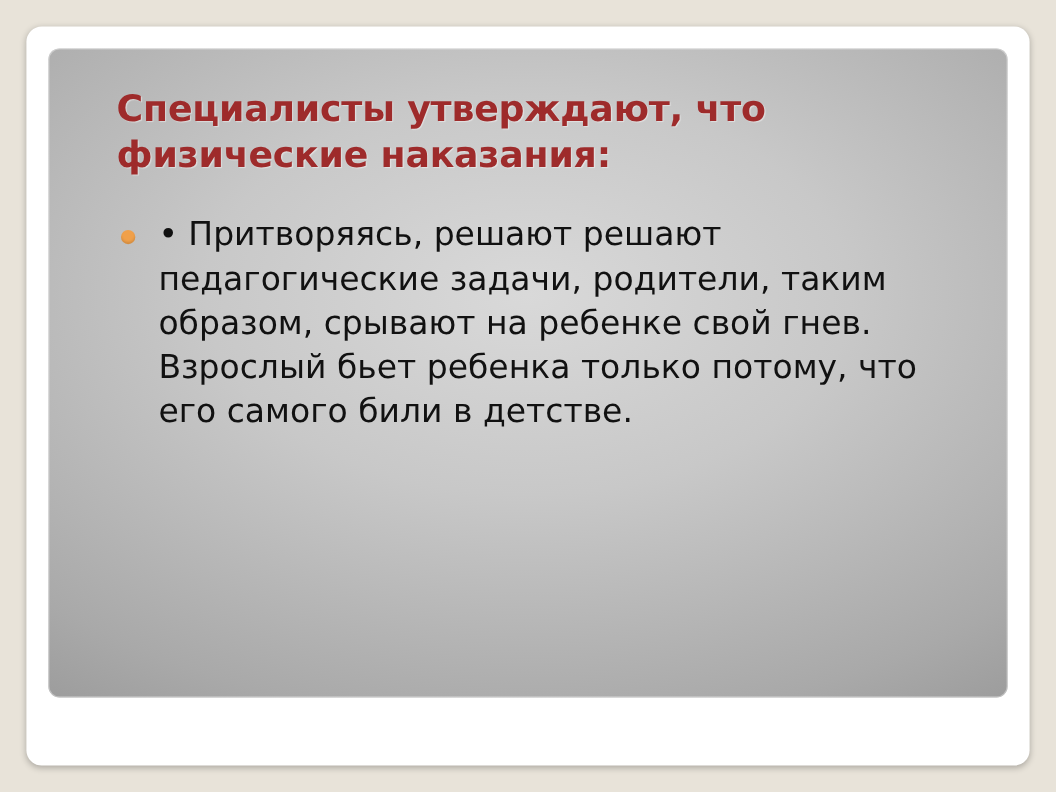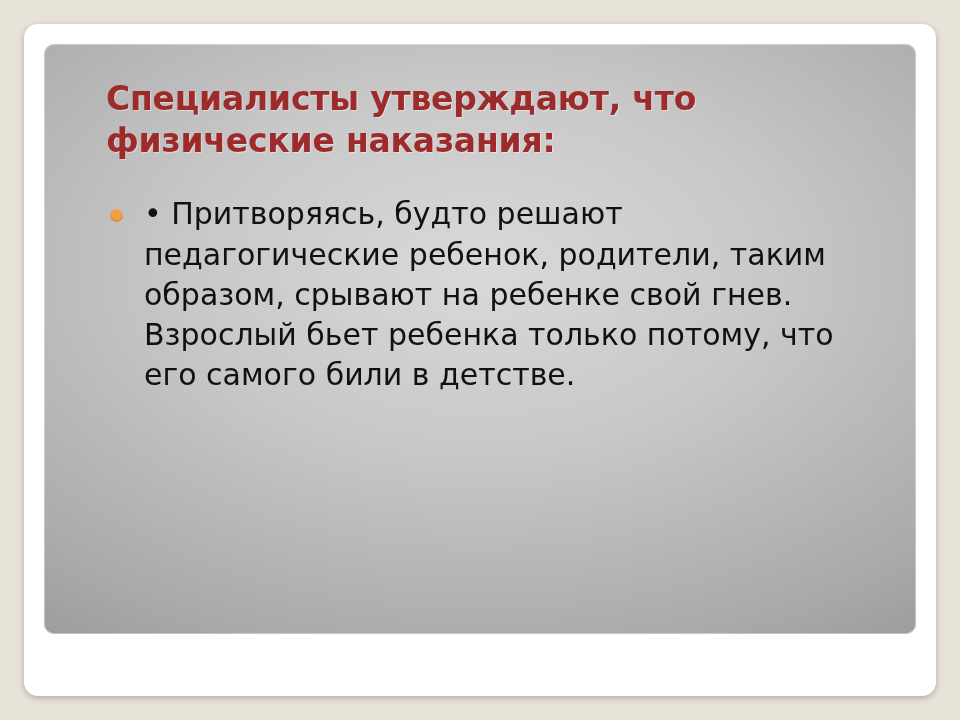--- a/index.html
+++ b/index.html
@@ -95,18 +95,18 @@
 
 <div class="slide">
   <div class="content-panel">
 
     <h1 class="slide-title">Специалисты утверждают, что физические наказания:</h1>
 
     <ul class="bullet-list">
       <li class="spacer-gap"></li>
       <li class="bullet-item">
         <span class="bullet-marker"></span>
-        <span class="bullet-text">• Притворяясь, будто решают педагогические ребенок, родители, таким образом, срывают на ребенке свой гнев. Взрослый бьет ребенка только потому, что его самого били в детстве.</span>
+        <span class="bullet-text">• Притворяясь, решают решают педагогические задачи, родители, таким образом, срывают на ребенке свой гнев. Взрослый бьет ребенка только потому, что его самого били в детстве.</span>
       </li>
     </ul>
 
   </div>
 </div>
 
 </body></html>

